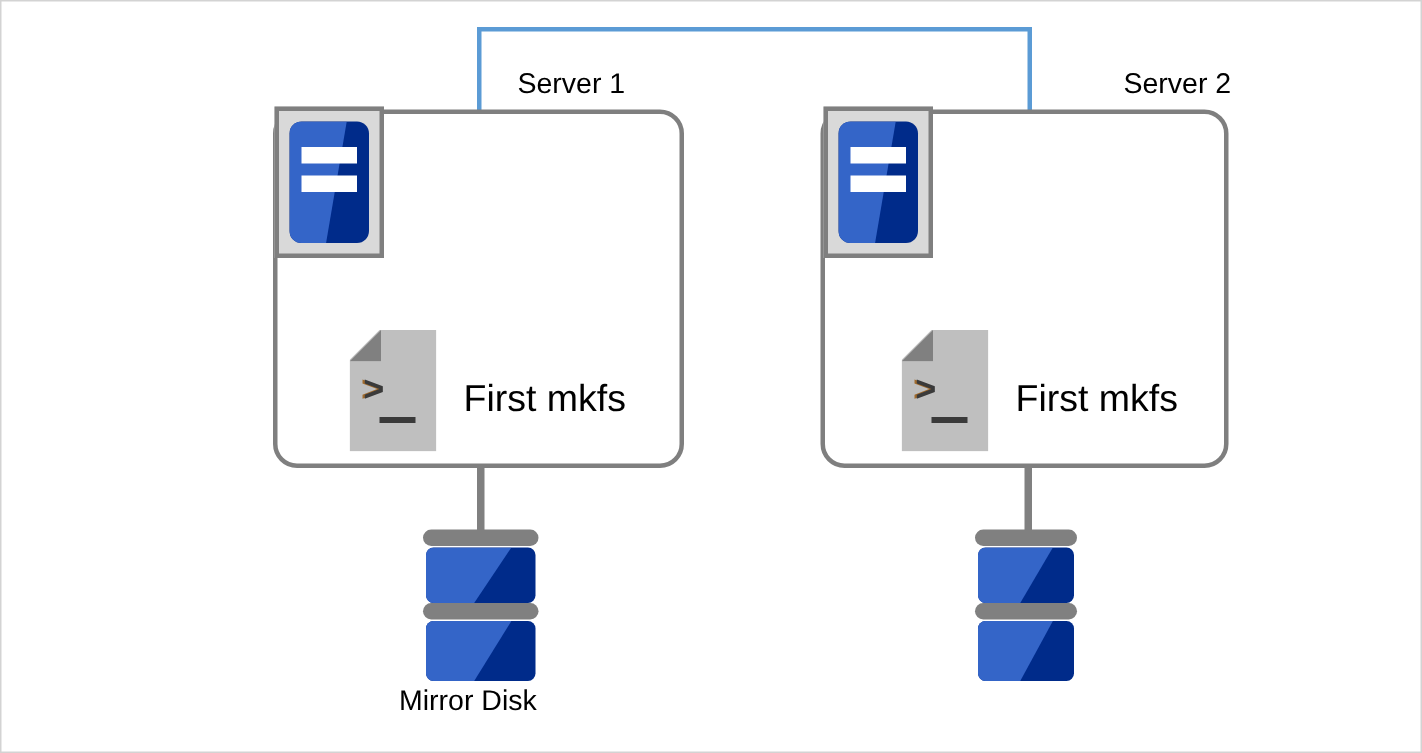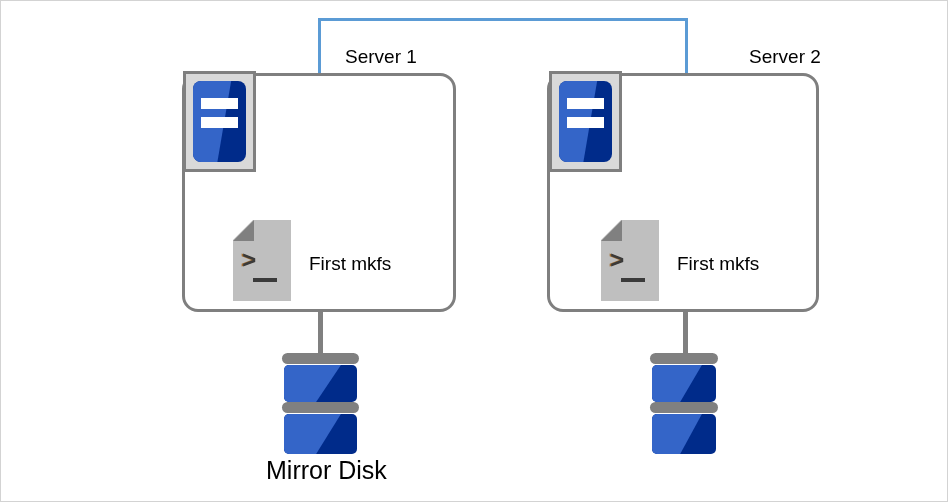--- a/index.html
+++ b/index.html
@@ -132,21 +132,21 @@
     left: 20px;
     top: 58px;
     width: 24px;
     height: 4px;
     background: #3a3a3a;
   }
 
   
   .mkfs-label {
     position: absolute;
-    font-size: 19px;
+    font-size: 25px;
     color: #000000;
     white-space: nowrap;
     line-height: 1;
   }
 
   
   .stem {
     position: absolute;
     width: 5px;
     background: #808080;
@@ -177,25 +177,25 @@
     position: absolute;
     left: 0;
     top: 0;
     width: 100%;
     height: 100%;
     background: #3465c8;
     clip-path: polygon(0 0, 78% 0, 44% 100%, 0 100%);
   }
   .disk-label {
     position: absolute;
-    font-size: 25px;
+    font-size: 19px;
     color: #000000;
     white-space: nowrap;
     line-height: 1;
-    text-align: right;
+    text-align: left;
   }
 </style>
 </head>
 <body>
 
 <div id="canvas">
 
   <div class="bracket-h" style="left:317px; top:17px; width:370px; height:3px;"></div>
   <div class="bracket-v" style="left:317px; top:17px; width:3px; height:56px;"></div>
   <div class="bracket-v" style="left:684px; top:17px; width:3px; height:56px;"></div>

